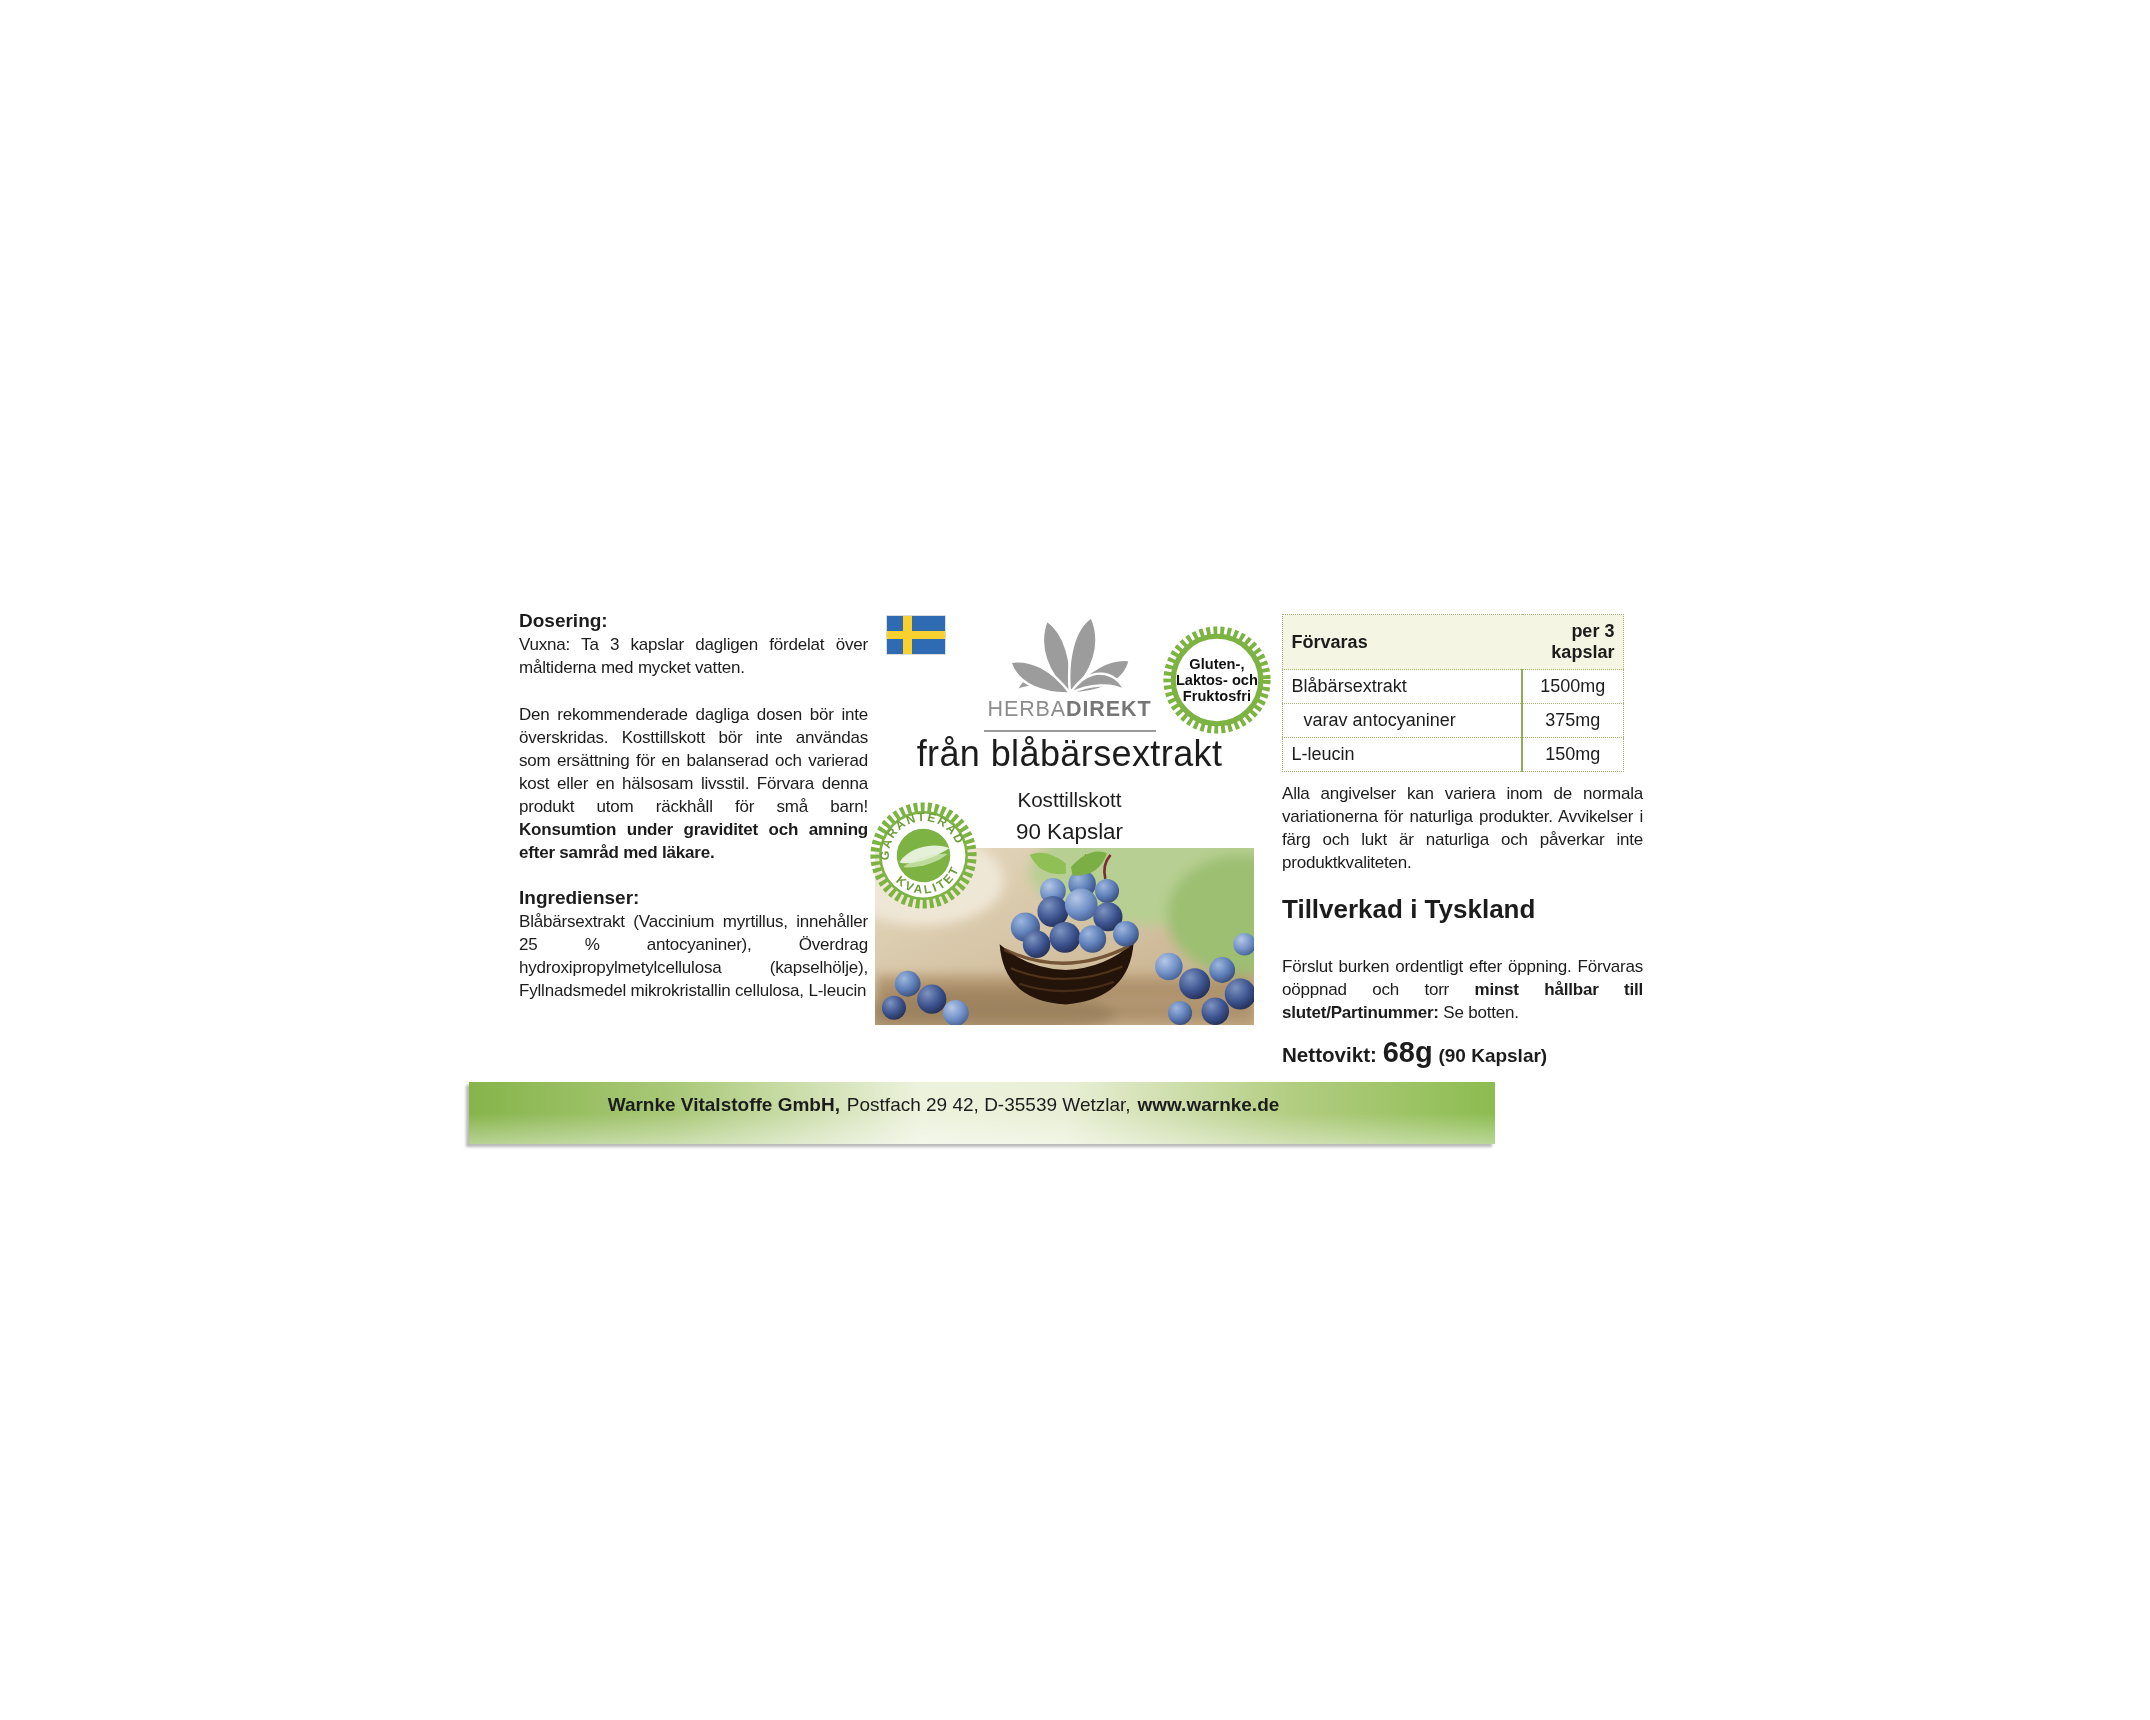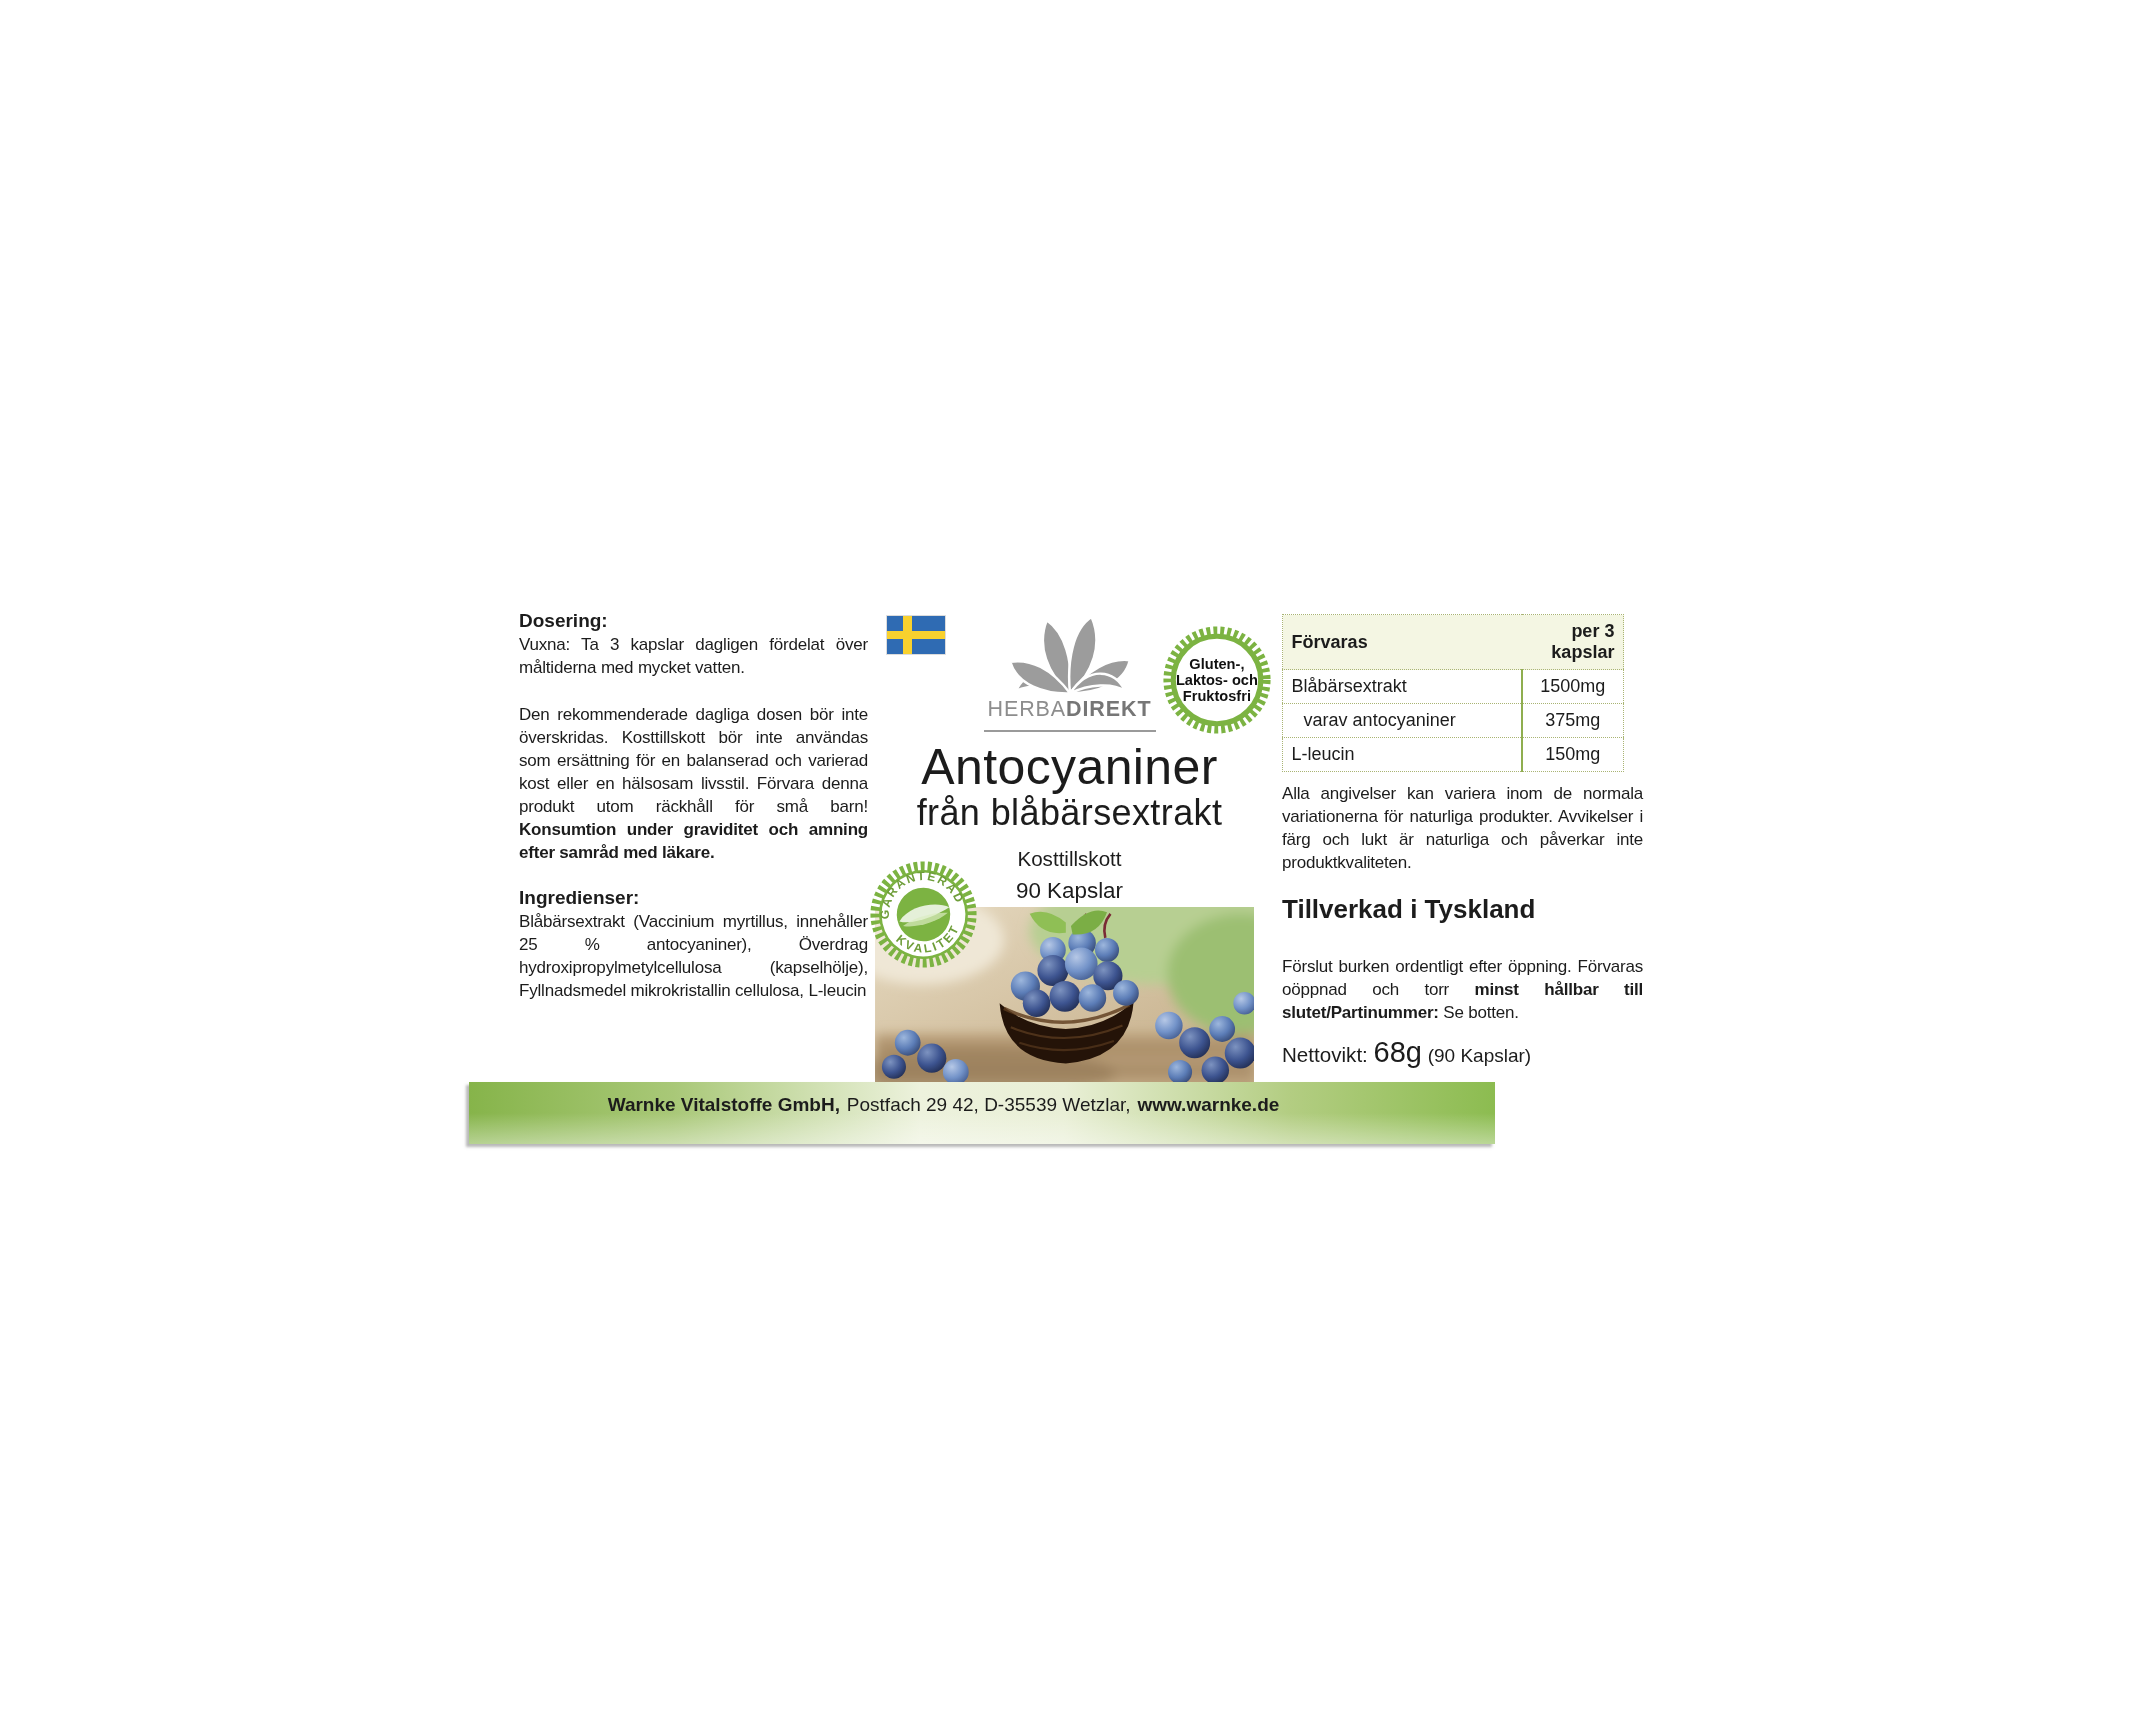--- a/index.html
+++ b/index.html
@@ -46,21 +46,21 @@
   table.contents thead th:first-child { text-align:left; }
   table.contents thead th:last-child { text-align:right; }
   table.contents td.name { text-align:left; }
   table.contents td.name.indent { padding-left:20.6px; }
   table.contents td.val { border-left:2.6px solid #8fae4f; text-align:center; width:102px; }
   table.contents tbody tr:not(:last-child) td { border-bottom:1.7px dotted #a9b473; }
   .p-right { font-size:17px; line-height:23px; text-align:justify; letter-spacing:-0.2px; }
   .p-variance { margin-top:10.3px; }
   .made-in { margin-top:20.6px; font-size:26px; font-weight:bold; line-height:29px; text-align:left; }
   .p-storage { margin-top:31px; }
-  .net-line { margin-top:12px; font-size:20.6px; font-weight:normal; }
+  .net-line { margin-top:12px; font-size:20.6px; font-weight:bold; }
   .net-value { font-size:29px; }
   .net-suffix { font-size:19px; }
   .art-line { margin-top:10.3px; font-size:21.5px; font-weight:bold; }
 
   
   .footer-bar { position:absolute; left:0; top:480px; width:1026px; height:62px;
     background-image:
       linear-gradient(180deg, rgba(255,255,255,0) 50%, rgba(255,255,255,0.40) 100%),
       linear-gradient(90deg, #86b44a 0%, #a9c878 20%, #edf2dd 44%, #e9efd6 58%, #b3cd82 80%, #8cbc50 100%);
     box-shadow:-2.6px 2.6px 2.6px rgba(125,125,125,0.55);
@@ -108,21 +108,20 @@
             <circle cx="63" cy="63" r="51" fill="#ffffff" stroke="#7cb342" stroke-width="6"></circle>
           </svg>
           <div class="badge-text">
             <div>Gluten-,</div>
             <div>Laktos- och</div>
             <div>Fruktosfri</div>
           </div>
         </div>
       </div>
 
-      <h1 class="title">Antocyaniner</h1>
       <h2 class="subtitle">från blåbärsextrakt</h2>
       <div class="form-line">Kosttillskott</div>
       <div class="count-line">90 Kapslar</div>
 
       <div class="photo-wrap">
         <svg width="379" height="177" viewBox="0 0 441 206">
           <defs>
             <linearGradient id="bgGrad" x1="0" y1="0" x2="1" y2="1">
               <stop offset="0" stop-color="#e6dac1"></stop>
                 <stop offset="1" stop-color="#c3ab85"></stop>

